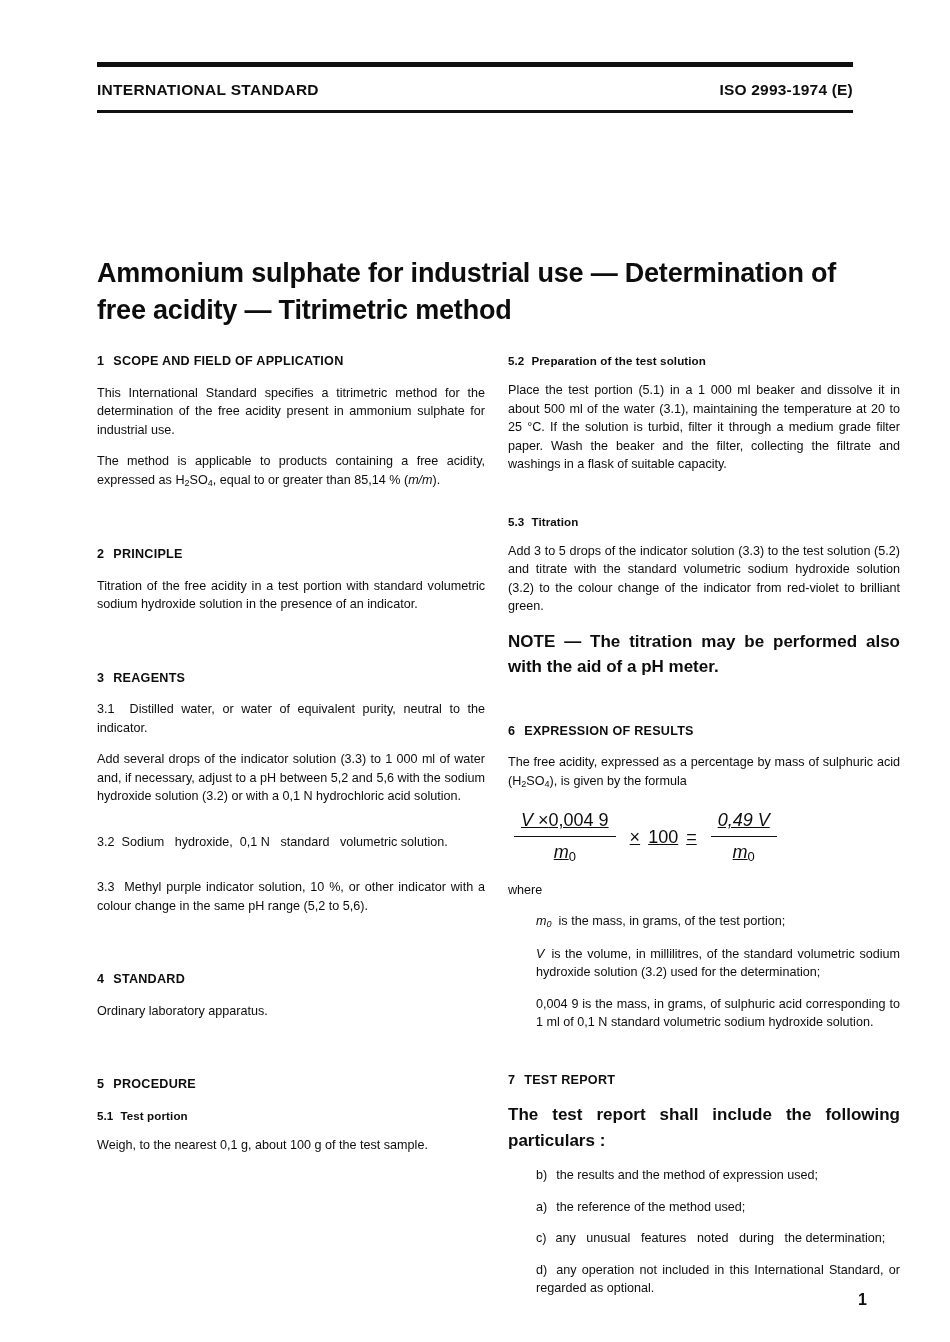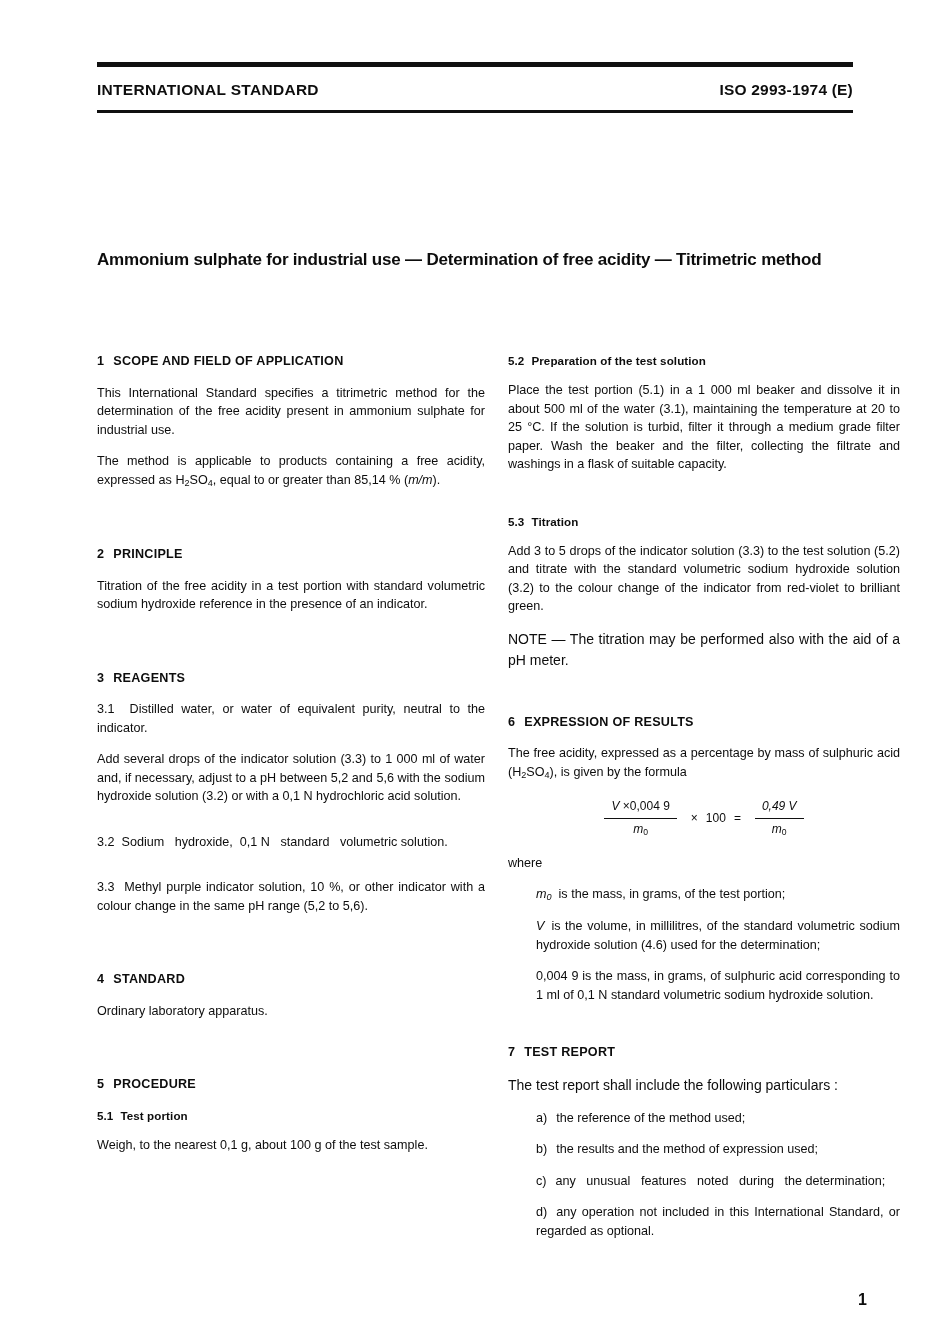--- a/index.html
+++ b/index.html
@@ -57,21 +57,21 @@
     font-weight: bold;
     letter-spacing: 0.2px;
   }
 
   
   .doc-title {
     position: absolute;
     left: 97px;
     top: 237px;
     width: 770px;
-    font-size: 17px;
+    font-size: 27px;
     font-weight: bold;
     line-height: 1.36;
     letter-spacing: -0.2px;
   }
 
   
   .col {
     position: absolute;
     top: 352px;
     width: 388px;
@@ -106,32 +106,34 @@
   .gap-lg { height: 42px; }
   .gap-md { height: 26px; }
   .gap-sm { height: 14px; }
 
   b.lead { font-weight: normal; }
   i.it { font-style: italic; }
   sub { font-size: 0.72em; vertical-align: -0.25em; }
 
   p.note {
     margin: 0;
-    font-size: 14px;
+    font-size: 17px;
     line-height: 1.5;
     text-align: justify;
+    font-weight: bold;
   }
 
   
   .formula {
     margin: 16px 0 15px 0;
     display: flex;
-    justify-content: center;
+    justify-content: flex-start;
     align-items: center;
-    font-size: 12px;
+    font-size: 18px;
+    text-decoration: underline;
   }
   .frac {
     display: inline-flex;
     flex-direction: column;
     align-items: center;
     margin: 0 6px;
   }
   .frac .top {
     padding: 0 7px 2px 7px;
     white-space: nowrap;
@@ -199,21 +201,21 @@
       <span class="num">1</span><span>SCOPE AND FIELD OF APPLICATION</span>
     </h2>
     <p class="body">This International Standard specifies a titrimetric method for the determination of the free acidity present in ammonium sulphate for industrial use.</p>
     <p class="body"><span>The method is applicable to products containing a free acidity, expressed as H</span><sub>2</sub><span>SO</span><sub>4</sub><span>, equal to or greater than 85,14 % (</span><i class="it">m/m</i><span>).</span></p>
 
     <div class="gap-lg"></div>
 
     <h2 class="sec">
       <span class="num">2</span><span>PRINCIPLE</span>
     </h2>
-    <p class="body">Titration of the free acidity in a test portion with standard volumetric sodium hydroxide reference in the presence of an indicator.</p>
+    <p class="body">Titration of the free acidity in a test portion with standard volumetric sodium hydroxide solution in the presence of an indicator.</p>
 
     <div class="gap-lg"></div>
 
     <h2 class="sec">
       <span class="num">3</span><span>REAGENTS</span>
     </h2>
     <p class="body"><b class="lead">3.1</b>&nbsp;&nbsp;<b class="lead">Distilled water,</b><span> or water of equivalent purity, neutral to the indicator.</span></p>
     <p class="body">Add several drops of the indicator solution (3.3) to 1 000 ml of water and, if necessary, adjust to a pH between 5,2 and 5,6 with the sodium hydroxide solution (3.2) or with a 0,1 N hydrochloric acid solution.</p>
 
     <div class="gap-sm"></div>
@@ -278,33 +280,33 @@
         <span class="top mvar">0,49 V</span>
         <span class="bar"></span>
         <span class="bot"><i class="mvar">m</i><sub>0</sub></span>
       </span>
     </div>
 
     <p class="where-label">where</p>
 
     <p class="where-item"><span class="sym"><span>m</span><sub>0</sub></span><span>is the mass, in grams, of the test portion;</span></p>
 
-    <p class="where-item"><span class="sym">V</span><span>is the  volume,  in  millilitres,  of  the  standard volumetric sodium hydroxide solution (4.6) used for the determination;</span></p>
+    <p class="where-item"><span class="sym">V</span><span>is the  volume,  in  millilitres,  of  the  standard volumetric sodium hydroxide solution (3.2) used for the determination;</span></p>
 
     <p class="where-item"><span>0,004 9</span>&nbsp;<span>is the mass, in grams, of sulphuric acid corresponding to 1 ml of 0,1 N standard volumetric sodium hydroxide solution.</span></p>
 
     <div class="gap-md"></div>
 
     <h2 class="sec">
       <span class="num">7</span><span>TEST REPORT</span>
     </h2>
     <p class="note" style="margin-bottom:13px;">The test report shall include the following particulars :</p>
 
+    <p class="lettered"><span class="ltr">b)</span><span>the results and the method of expression used;</span></p>
     <p class="lettered"><span class="ltr">a)</span><span>the reference of the method used;</span></p>
-    <p class="lettered"><span class="ltr">b)</span><span>the results and the method of expression used;</span></p>
     <p class="lettered"><span class="ltr">c)</span><span>any&nbsp;&nbsp;&nbsp;unusual&nbsp;&nbsp;&nbsp;features&nbsp;&nbsp;&nbsp;noted&nbsp;&nbsp;&nbsp;during&nbsp;&nbsp;&nbsp;the determination;</span></p>
     <p class="lettered"><span class="ltr">d)</span><span>any operation not included in this International Standard, or regarded as optional.</span></p>
 
   </div>
 
   <div class="page-number">1</div>
 
 </div>
 
 </body></html>

